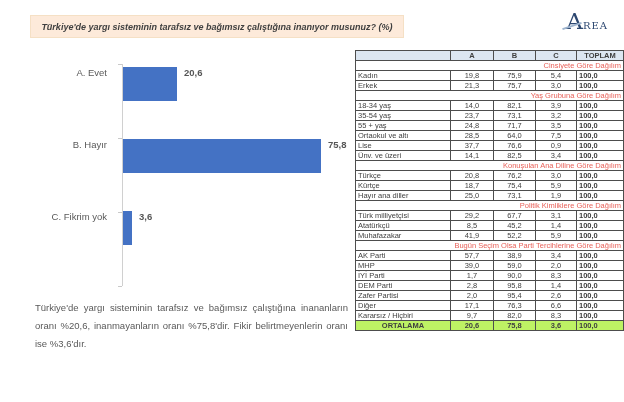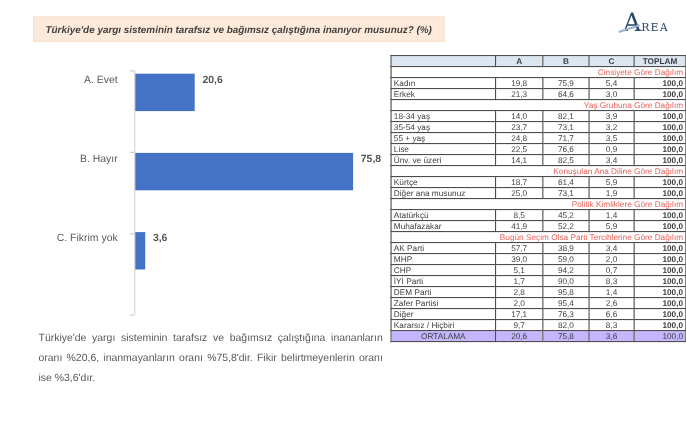--- a/index.html
+++ b/index.html
@@ -62,25 +62,25 @@
     border-collapse: collapse; width: 268px; table-layout: fixed;
     font-size: 7.5px; color: #3f3f3f; border: 1.5px solid #3a3a3a;
   }
   table.stats td, table.stats th {
     border: 1px solid #4d4d4d; height: 10px; line-height: 9px;
     padding: 0 2px; overflow: hidden; white-space: nowrap;
   }
   table.stats th { background: #dce6f1; font-weight: bold; text-align: center; }
   td.row-label { padding-right: 4px; }
   td.num { text-align: center; }
-  td.total { text-align: right; font-weight: bold; }
+  td.total { text-align: left; font-weight: bold; }
   tr.section-row td {
     color: #e8625a; text-align: right; padding-left: 2px; font-weight: normal;
   }
-  tr.average-row td { background: #c4b5fd; font-weight: normal; }
+  tr.average-row td { background: #bef264; font-weight: bold; }
   tr.average-row td.row-label { text-align: center; }
 </style>
 </head>
 <body>
 
 <div class="page">
 
   <div class="title-bar">
     <span>Türkiye'de yargı sisteminin tarafsız ve bağımsız çalıştığına inanıyor musunuz? (%)</span>
   </div>
@@ -149,21 +149,21 @@
           <tr>
             <td class="row-label">Kadın</td>
             <td class="num">19,8</td>
             <td class="num">75,9</td>
             <td class="num">5,4</td>
             <td class="total">100,0</td>
           </tr>
           <tr>
             <td class="row-label">Erkek</td>
             <td class="num">21,3</td>
-            <td class="num">64,6</td>
+            <td class="num">75,7</td>
             <td class="num">3,0</td>
             <td class="total">100,0</td>
           </tr>
           <tr class="section-row">
             <td colspan="5">Yaş Grubuna Göre Dağılım</td>
           </tr>
           <tr>
             <td class="row-label">18-34 yaş</td>
             <td class="num">14,0</td>
             <td class="num">82,1</td>
@@ -178,52 +178,73 @@
             <td class="total">100,0</td>
           </tr>
           <tr>
             <td class="row-label">55 + yaş</td>
             <td class="num">24,8</td>
             <td class="num">71,7</td>
             <td class="num">3,5</td>
             <td class="total">100,0</td>
           </tr>
           <tr>
+            <td class="row-label">Ortaokul ve altı</td>
+            <td class="num">28,5</td>
+            <td class="num">64,0</td>
+            <td class="num">7,5</td>
+            <td class="total">100,0</td>
+          </tr>
+          <tr>
             <td class="row-label">Lise</td>
-            <td class="num">22,5</td>
+            <td class="num">37,7</td>
             <td class="num">76,6</td>
             <td class="num">0,9</td>
             <td class="total">100,0</td>
           </tr>
           <tr>
             <td class="row-label">Ünv. ve üzeri</td>
             <td class="num">14,1</td>
             <td class="num">82,5</td>
             <td class="num">3,4</td>
             <td class="total">100,0</td>
           </tr>
           <tr class="section-row">
             <td colspan="5">Konuşulan Ana Diline Göre Dağılım</td>
           </tr>
           <tr>
+            <td class="row-label">Türkçe</td>
+            <td class="num">20,8</td>
+            <td class="num">76,2</td>
+            <td class="num">3,0</td>
+            <td class="total">100,0</td>
+          </tr>
+          <tr>
             <td class="row-label">Kürtçe</td>
             <td class="num">18,7</td>
-            <td class="num">61,4</td>
+            <td class="num">75,4</td>
             <td class="num">5,9</td>
             <td class="total">100,0</td>
           </tr>
           <tr>
-            <td class="row-label">Diğer ana musunuz</td>
+            <td class="row-label">Hayır ana diller</td>
             <td class="num">25,0</td>
             <td class="num">73,1</td>
             <td class="num">1,9</td>
             <td class="total">100,0</td>
           </tr>
           <tr class="section-row">
             <td colspan="5">Politik Kimliklere Göre Dağılım</td>
+          </tr>
+          <tr>
+            <td class="row-label">Türk milliyetçisi</td>
+            <td class="num">29,2</td>
+            <td class="num">67,7</td>
+            <td class="num">3,1</td>
+            <td class="total">100,0</td>
           </tr>
           <tr>
             <td class="row-label">Atatürkçü</td>
             <td class="num">8,5</td>
             <td class="num">45,2</td>
             <td class="num">1,4</td>
             <td class="total">100,0</td>
           </tr>
           <tr>
             <td class="row-label">Muhafazakar</td>
@@ -240,27 +261,20 @@
             <td class="num">57,7</td>
             <td class="num">38,9</td>
             <td class="num">3,4</td>
             <td class="total">100,0</td>
           </tr>
           <tr>
             <td class="row-label">MHP</td>
             <td class="num">39,0</td>
             <td class="num">59,0</td>
             <td class="num">2,0</td>
-            <td class="total">100,0</td>
-          </tr>
-          <tr>
-            <td class="row-label">CHP</td>
-            <td class="num">5,1</td>
-            <td class="num">94,2</td>
-            <td class="num">0,7</td>
             <td class="total">100,0</td>
           </tr>
           <tr>
             <td class="row-label">İYİ Parti</td>
             <td class="num">1,7</td>
             <td class="num">90,0</td>
             <td class="num">8,3</td>
             <td class="total">100,0</td>
           </tr>
           <tr>

